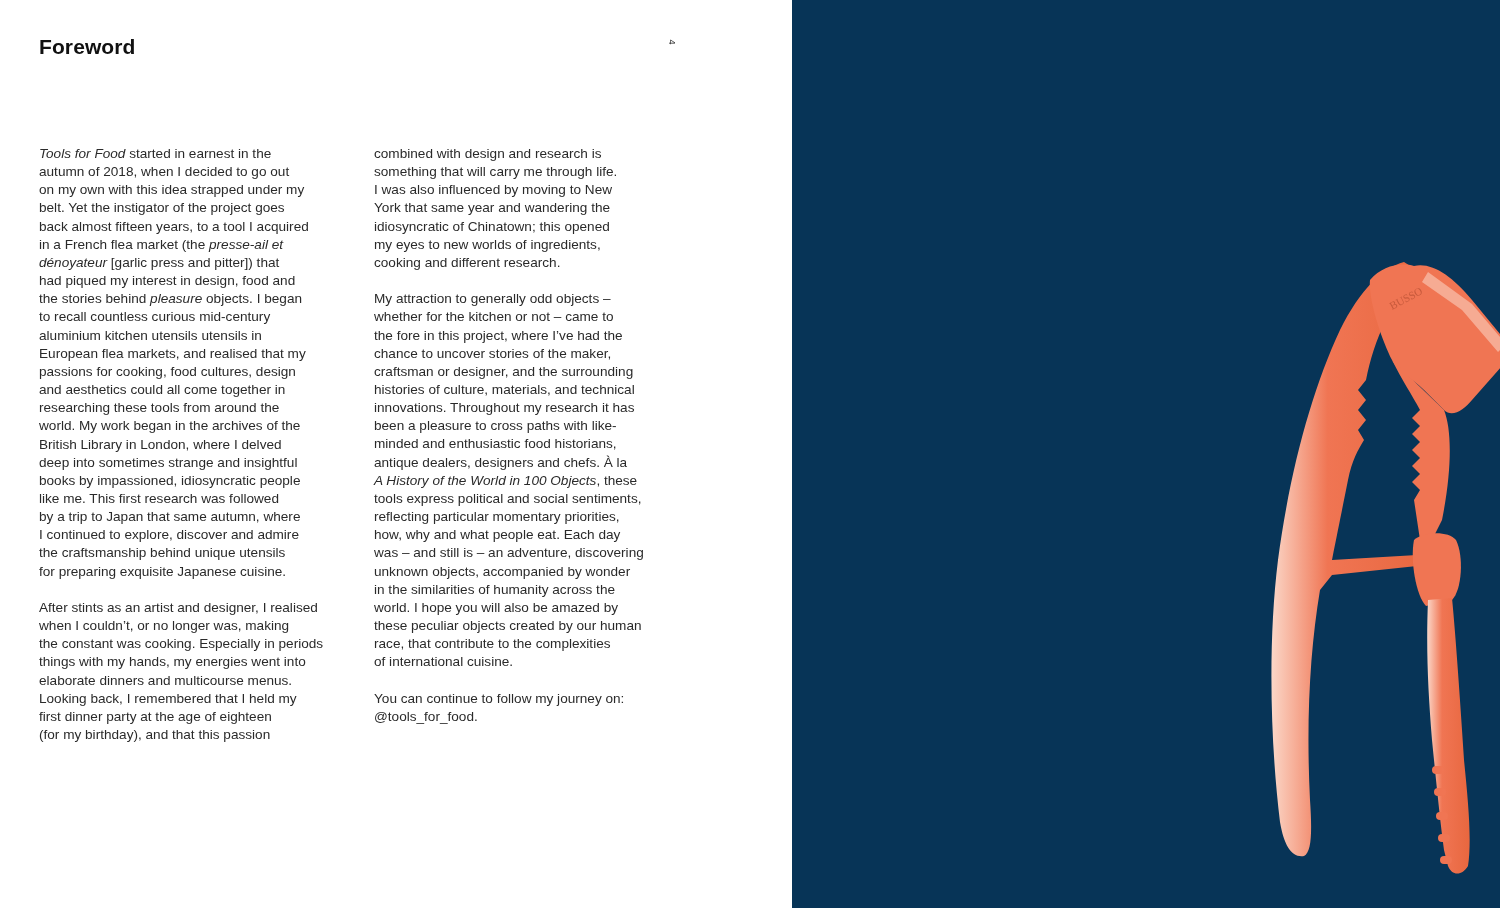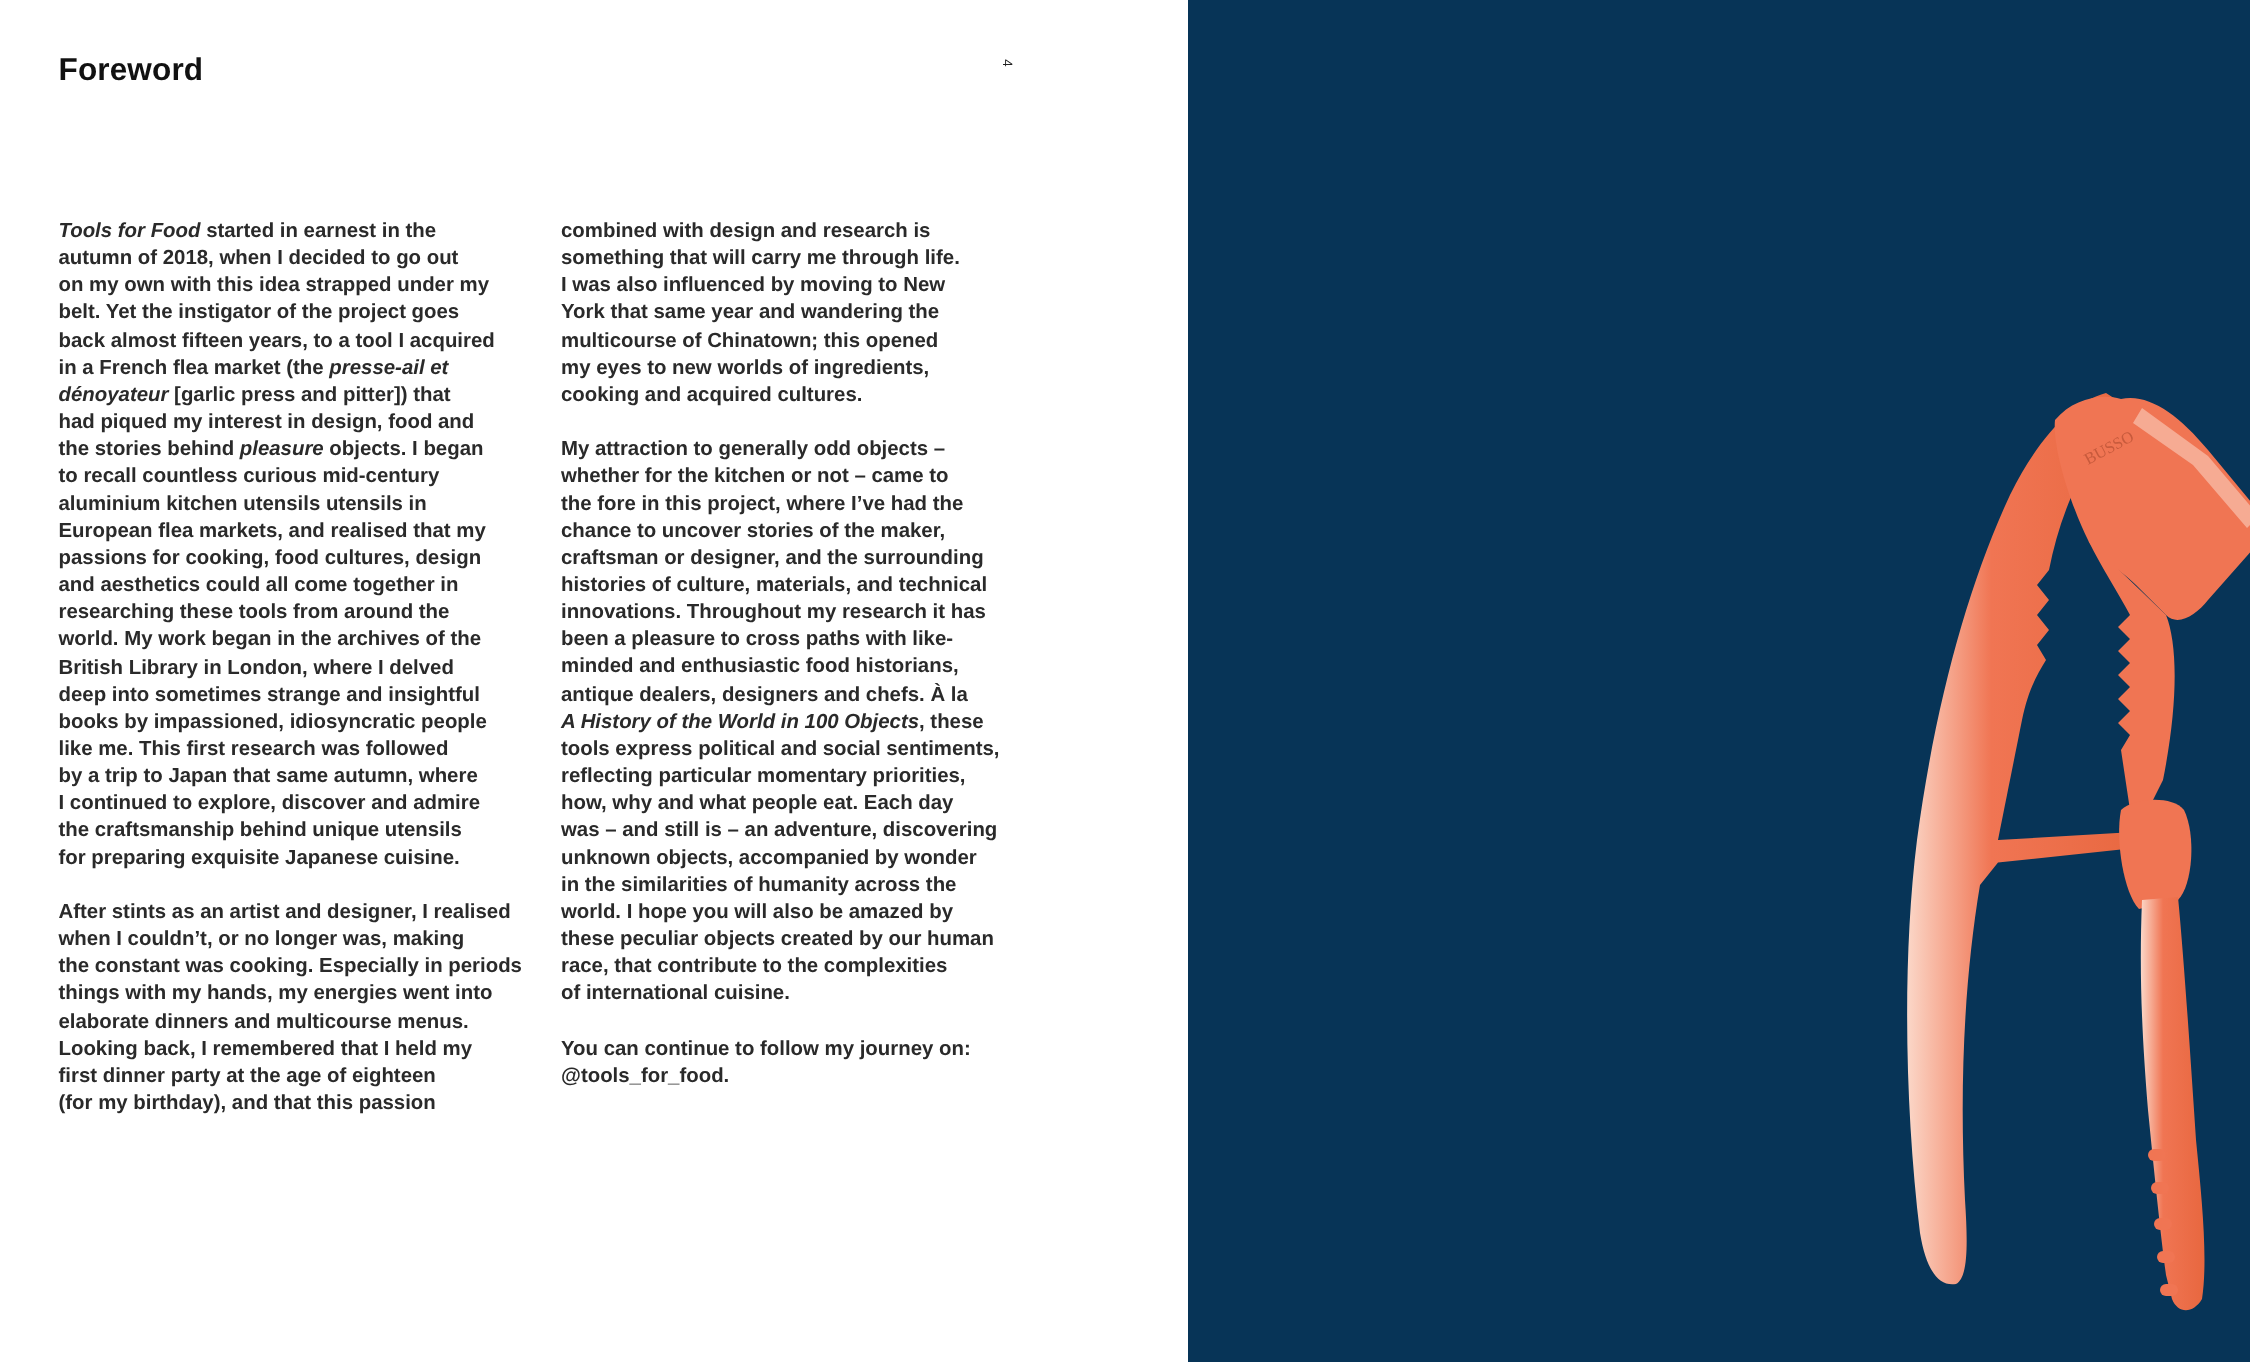--- a/index.html
+++ b/index.html
@@ -49,21 +49,20 @@
       color: #222;
       transform: rotate(90deg);
     }
     .column {
       position: absolute;
       top: 145px;
       width: 305px;
       font-size: 13.6px;
       line-height: 18.15px;
       color: #2a2a2a;
-      font-weight: bold;
     }
     .col-1 { left: 39px; }
     .col-2 { left: 374px; width: 300px; }
     .para { margin: 0 0 18.15px 0; }
     .para .line { display: block; white-space: nowrap; }
     .gap-extra { margin-top: 18.15px; }
     em { font-style: italic; }
     .illustration {
       position: absolute;
       left: 0;
@@ -119,23 +118,23 @@
           <span class="line">(for my birthday), and that this passion</span>
         </p>
     </div>
 
     <div class="column col-2">
       <p class="para" id="c2p1">
           <span class="line">combined with design and research is</span>
           <span class="line">something that will carry me through life.</span>
           <span class="line">I was also influenced by moving to New</span>
           <span class="line">York that same year and wandering the</span>
-          <span class="line">multicourse of Chinatown; this opened</span>
+          <span class="line">idiosyncratic of Chinatown; this opened</span>
           <span class="line">my eyes to new worlds of ingredients,</span>
-          <span class="line">cooking and acquired cultures.</span>
+          <span class="line">cooking and different research.</span>
         </p>
       <p class="para" id="c2p2">
           <span class="line">My attraction to generally odd objects –</span>
           <span class="line">whether for the kitchen or not – came to</span>
           <span class="line">the fore in this project, where I’ve had the</span>
           <span class="line">chance to uncover stories of the maker,</span>
           <span class="line">craftsman or designer, and the surrounding</span>
           <span class="line">histories of culture, materials, and technical</span>
           <span class="line">innovations. Throughout my research it has</span>
           <span class="line">been a pleasure to cross paths with like-</span>

